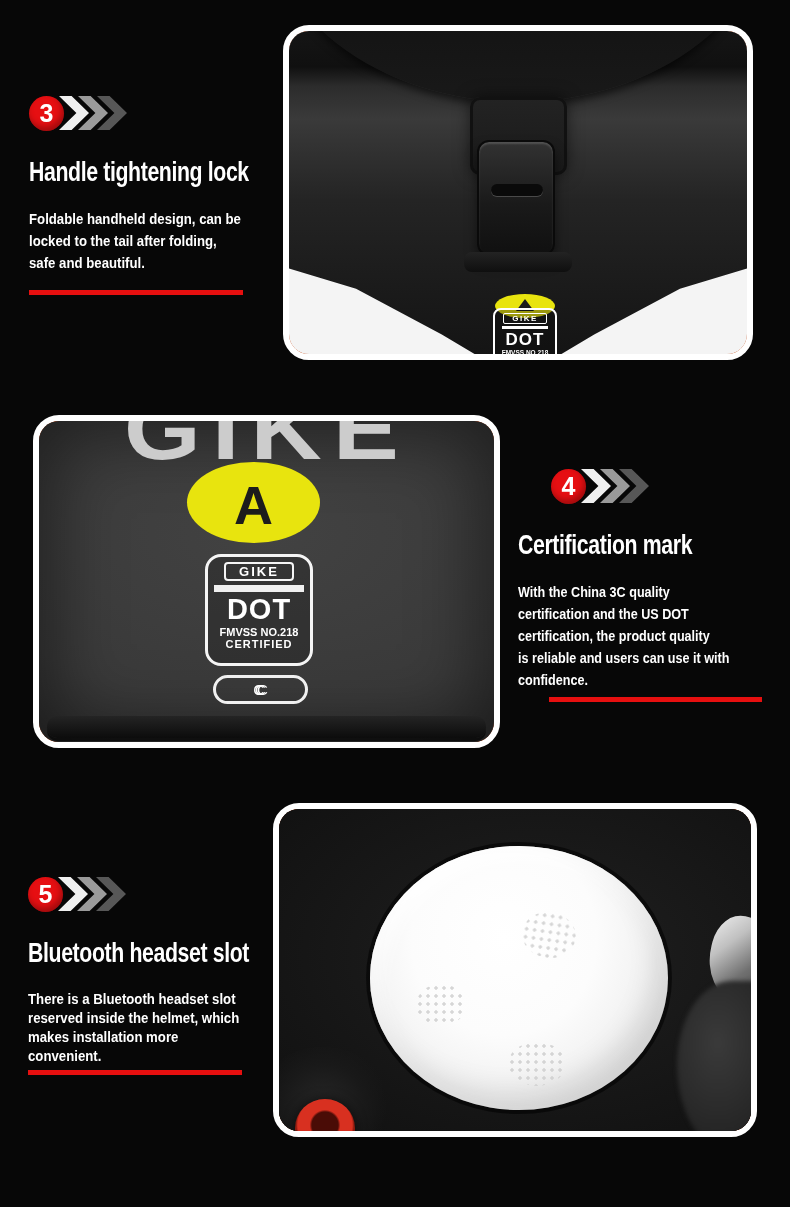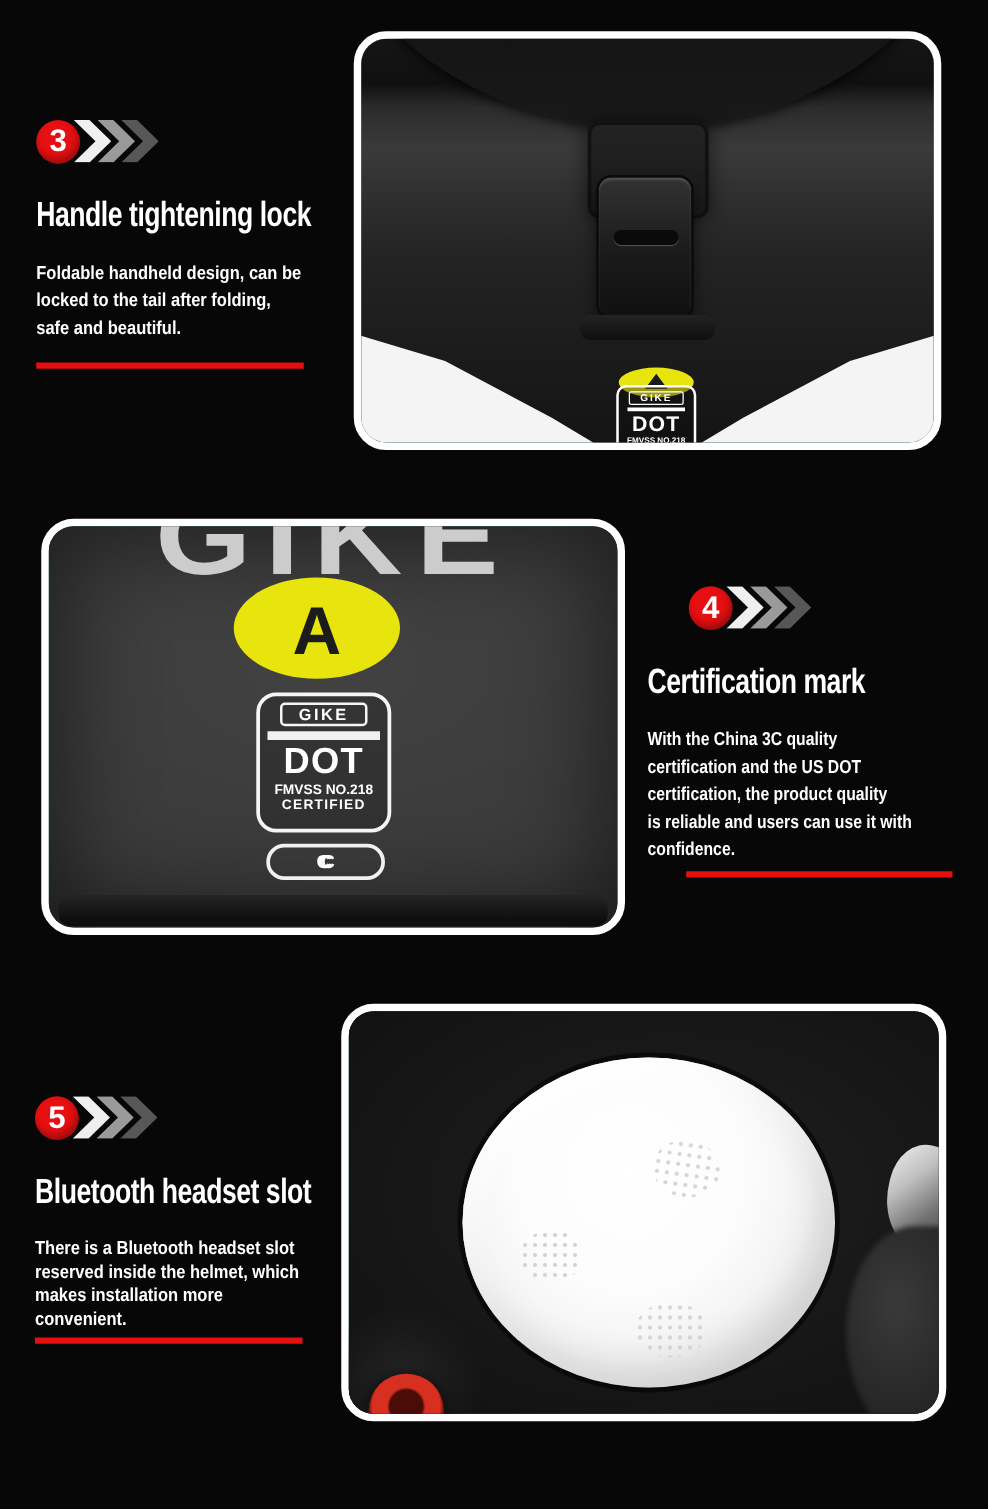--- a/index.html
+++ b/index.html
@@ -31,21 +31,21 @@
     white-space:pre-line; transform:scaleX(.88); transform-origin:left top; }
   .s4 .desc { transform:scaleX(.84); }
   .s5 .desc { line-height:19px; }
 
   .redbar { height:5px; background:#e60f0f; width:214px; }
   .s3 .redbar { margin-top:16px; }
   .s4 .redbar { margin-top:6px; margin-left:31px; width:213px; }
   .s5 .redbar { margin-top:5px; }
 
   
-  .photo { position:absolute; border:6px solid #ffffff; border-radius:26px; overflow:hidden; background:#14532d; }
+  .photo { position:absolute; border:6px solid #ffffff; border-radius:26px; overflow:hidden; background:#c2410c; }
   .p1 { left:283px; top:25px;  width:470px; height:335px; }
   .p2 { left:33px;  top:415px; width:467px; height:333px; }
   .p3 { left:273px; top:803px; width:484px; height:334px; }
   .photo > div { position:absolute; }
 
   
   .p1-bg { inset:0; background:#f4f4f4; }
   .p1-helmet { left:-2%; top:0; width:104%; height:101%;
     background:linear-gradient(180deg,#151515 0%,#101010 11%,#2c2c2c 17%,#3a3a3a 27%,#303030 38%,#242424 52%,#1d1d1d 72%,#141414 100%);
     clip-path:polygon(0 0,100% 0,100% 72%,84% 79%,66% 93%,58% 100%,42% 100%,34% 93%,16% 79%,0 72%); }
@@ -67,21 +67,21 @@
   .p1-yellow::after { content:""; position:absolute; left:50%; top:5px; transform:translateX(-50%);
     border-left:9px solid transparent; border-right:9px solid transparent; border-bottom:12px solid #1b1b1b; }
   .mini-sticker { width:64px; margin-top:-10px; border:2px solid #fff; border-radius:8px;
     background:rgba(12,12,12,.35); color:#fff; text-align:center; padding:2px 0 3px; z-index:2; }
   .ms-brand { font-size:8px; font-weight:700; letter-spacing:1.5px; line-height:9px;
     border:1px solid #fff; border-radius:2px; margin:1px 8px 0; }
   .ms-bar { height:3px; background:#fff; margin:2px 7px; }
   .ms-dot { font-size:17px; font-weight:800; line-height:17px; letter-spacing:1px; }
   .ms-l1 { font-size:6.5px; font-weight:700; line-height:7px; margin-top:1px; }
   .ms-l2 { font-size:6.5px; font-weight:700; line-height:7px; letter-spacing:.5px; }
-  .ccc-text { color:#fff; font-weight:700; }
+  .ccc-text { color:#fff; font-weight:400; }
 
   
   .p2-bg { inset:0; background:radial-gradient(150% 120% at 50% 35%, #424242 0%, #3a3a3a 45%, #2e2e2e 75%, #232323 100%);
     box-shadow:inset 0 0 70px 14px rgba(0,0,0,.45); }
   .p2-logo { left:50%; top:-34px; transform:translateX(-50%) scaleX(1.12); transform-origin:center top;
     font-size:88px; font-weight:800; letter-spacing:10px; color:#cccccc; line-height:84px; white-space:nowrap; }
   .p2-oval { left:148px; top:41px; width:133px; height:81px; border-radius:50%; background:#e8e40e;
     display:flex; align-items:center; justify-content:center; }
   .p2-a { color:#1c1c1c; font-size:54px; font-weight:600; line-height:1; padding-top:4px; }
   .dot-sticker { left:166px; top:133px; width:108px; height:112px; border:3px solid #f5f5f5; border-radius:16px;

